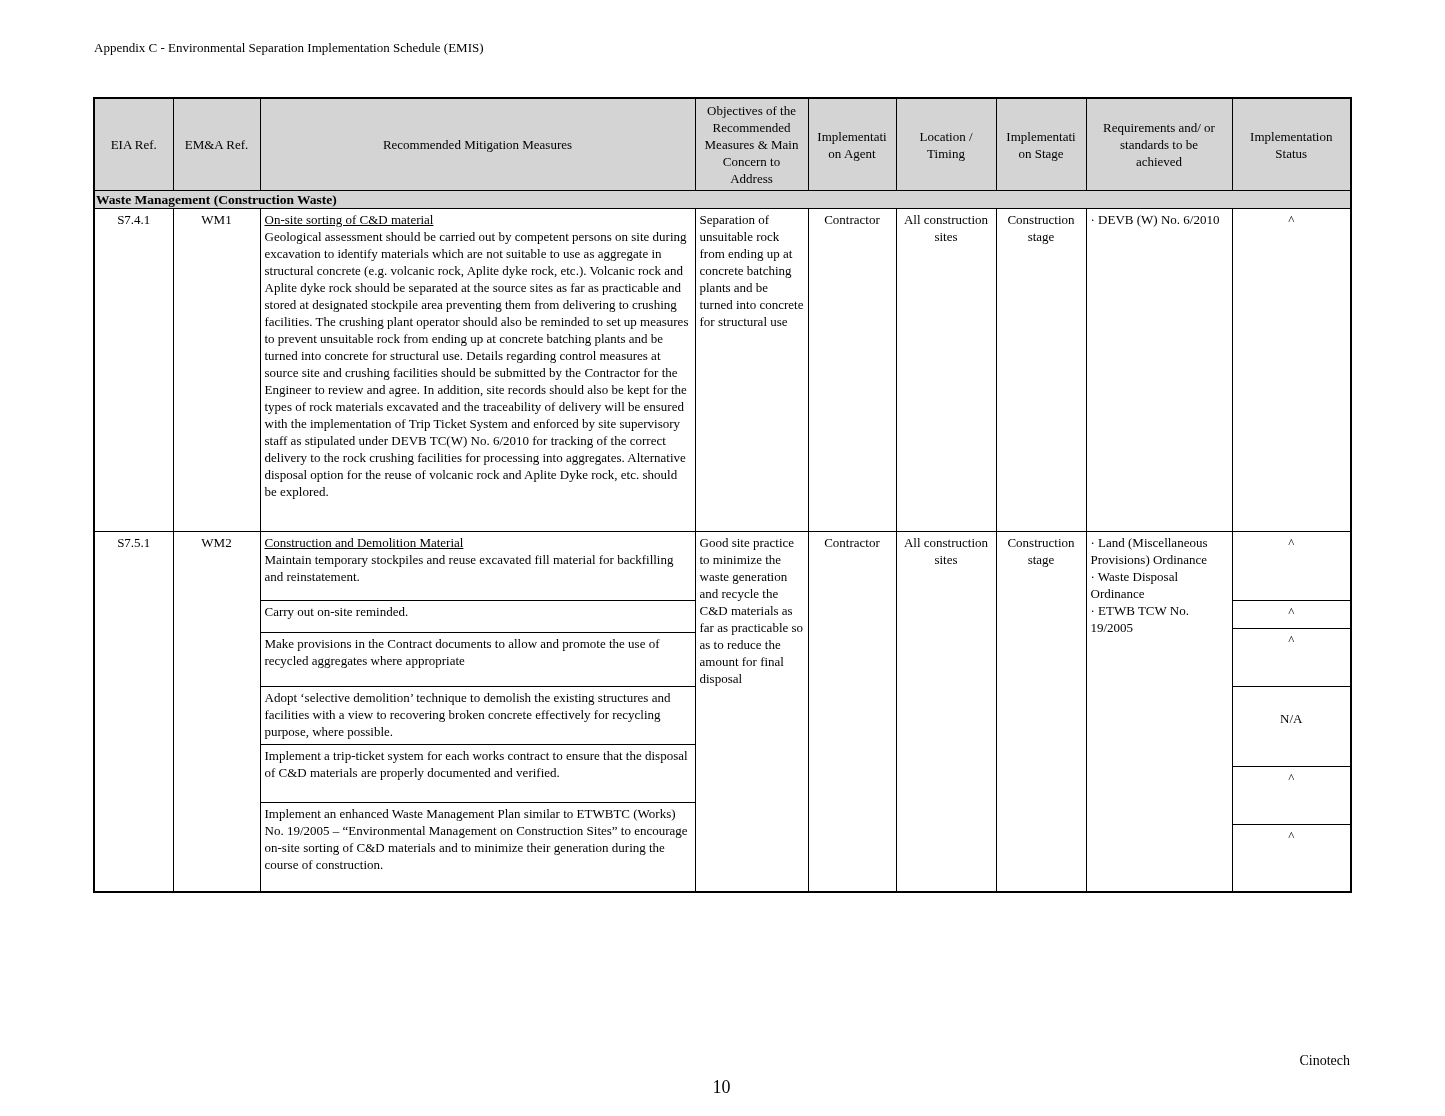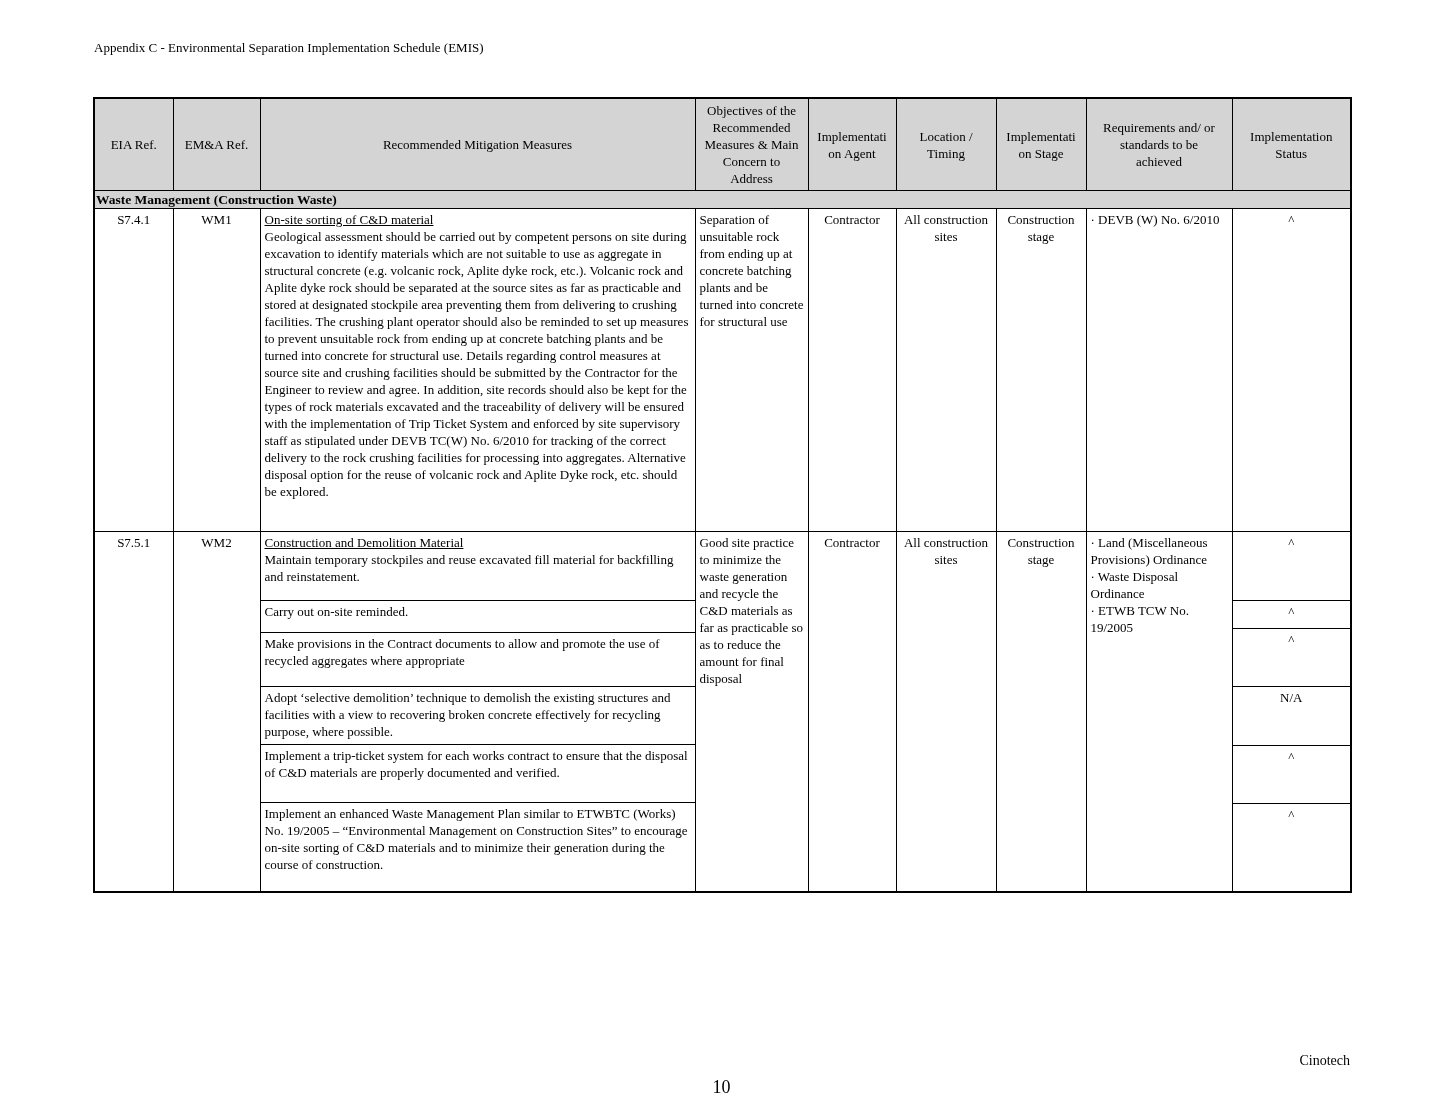--- a/index.html
+++ b/index.html
@@ -31,21 +31,21 @@
   tr.row1 td{height:318px;}
   tr.row2 td{height:355px;}
   td.center{text-align:center;}
   td.prewrap{white-space:pre-line;}
   .mtitle{text-decoration:underline;}
   td.nopad{padding:0;}
   .stack{display:flex;flex-direction:column;height:359px;}
   .stack > div{box-sizing:border-box;padding:2px 4px;border-bottom:1px solid #000;}
   .stack > div:last-child{border-bottom:none;flex:1;}
   .m1{height:69px;} .m2{height:32px;} .m3{height:54px;} .m4{height:58px;} .m5{height:58px;}
-  .s1{height:69px;} .s2{height:28px;} .s3{height:58px;} .s4{height:59px;} .s5{height:58px;}
+  .s1{height:69px;} .s2{height:28px;} .s3{height:58px;} .s4{height:59px;margin-top:21px;} .s5{height:58px;}
   .stack.status > div{text-align:center;}
   .footer-page{position:absolute;left:93px;top:1077px;width:1257px;text-align:center;font-size:18px;}
   .footer-company{position:absolute;left:93px;top:1053px;width:1257px;text-align:right;font-size:14px;}
 </style>
 </head>
 <body>
 
 <div class="doc-title">Appendix C - Environmental Separation Implementation Schedule (EMIS)</div>
 
 <table class="emis">

